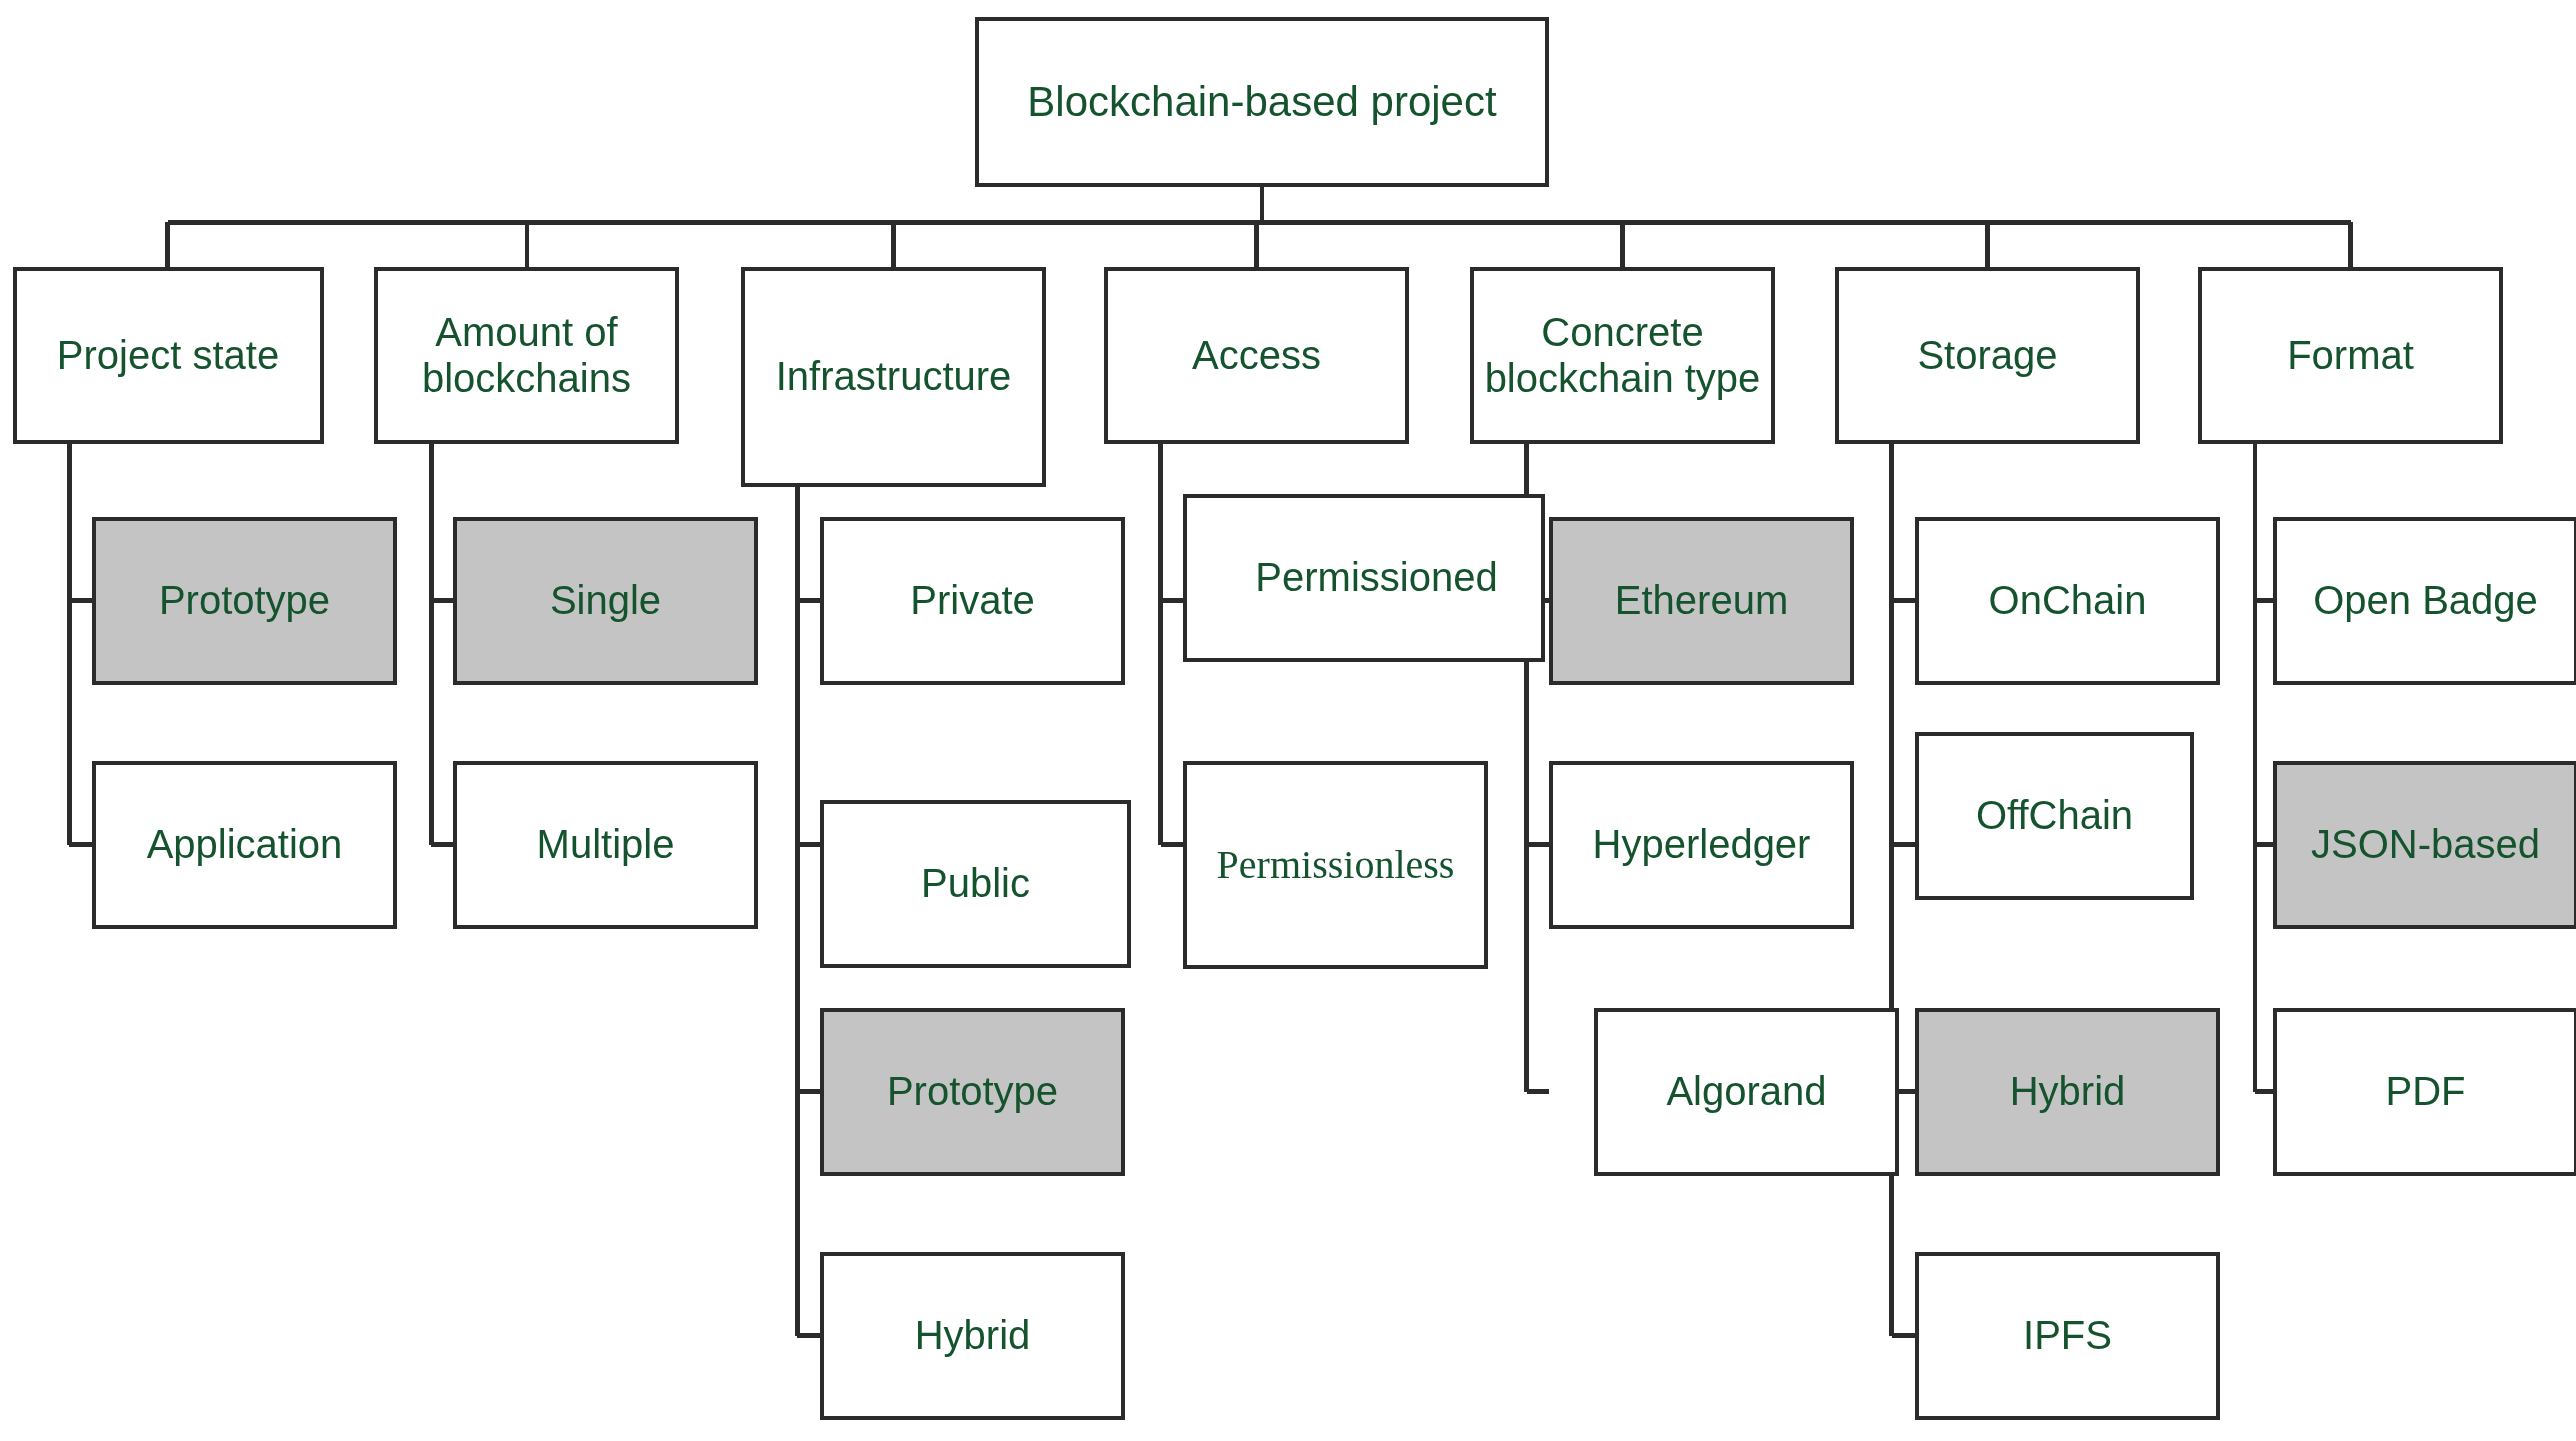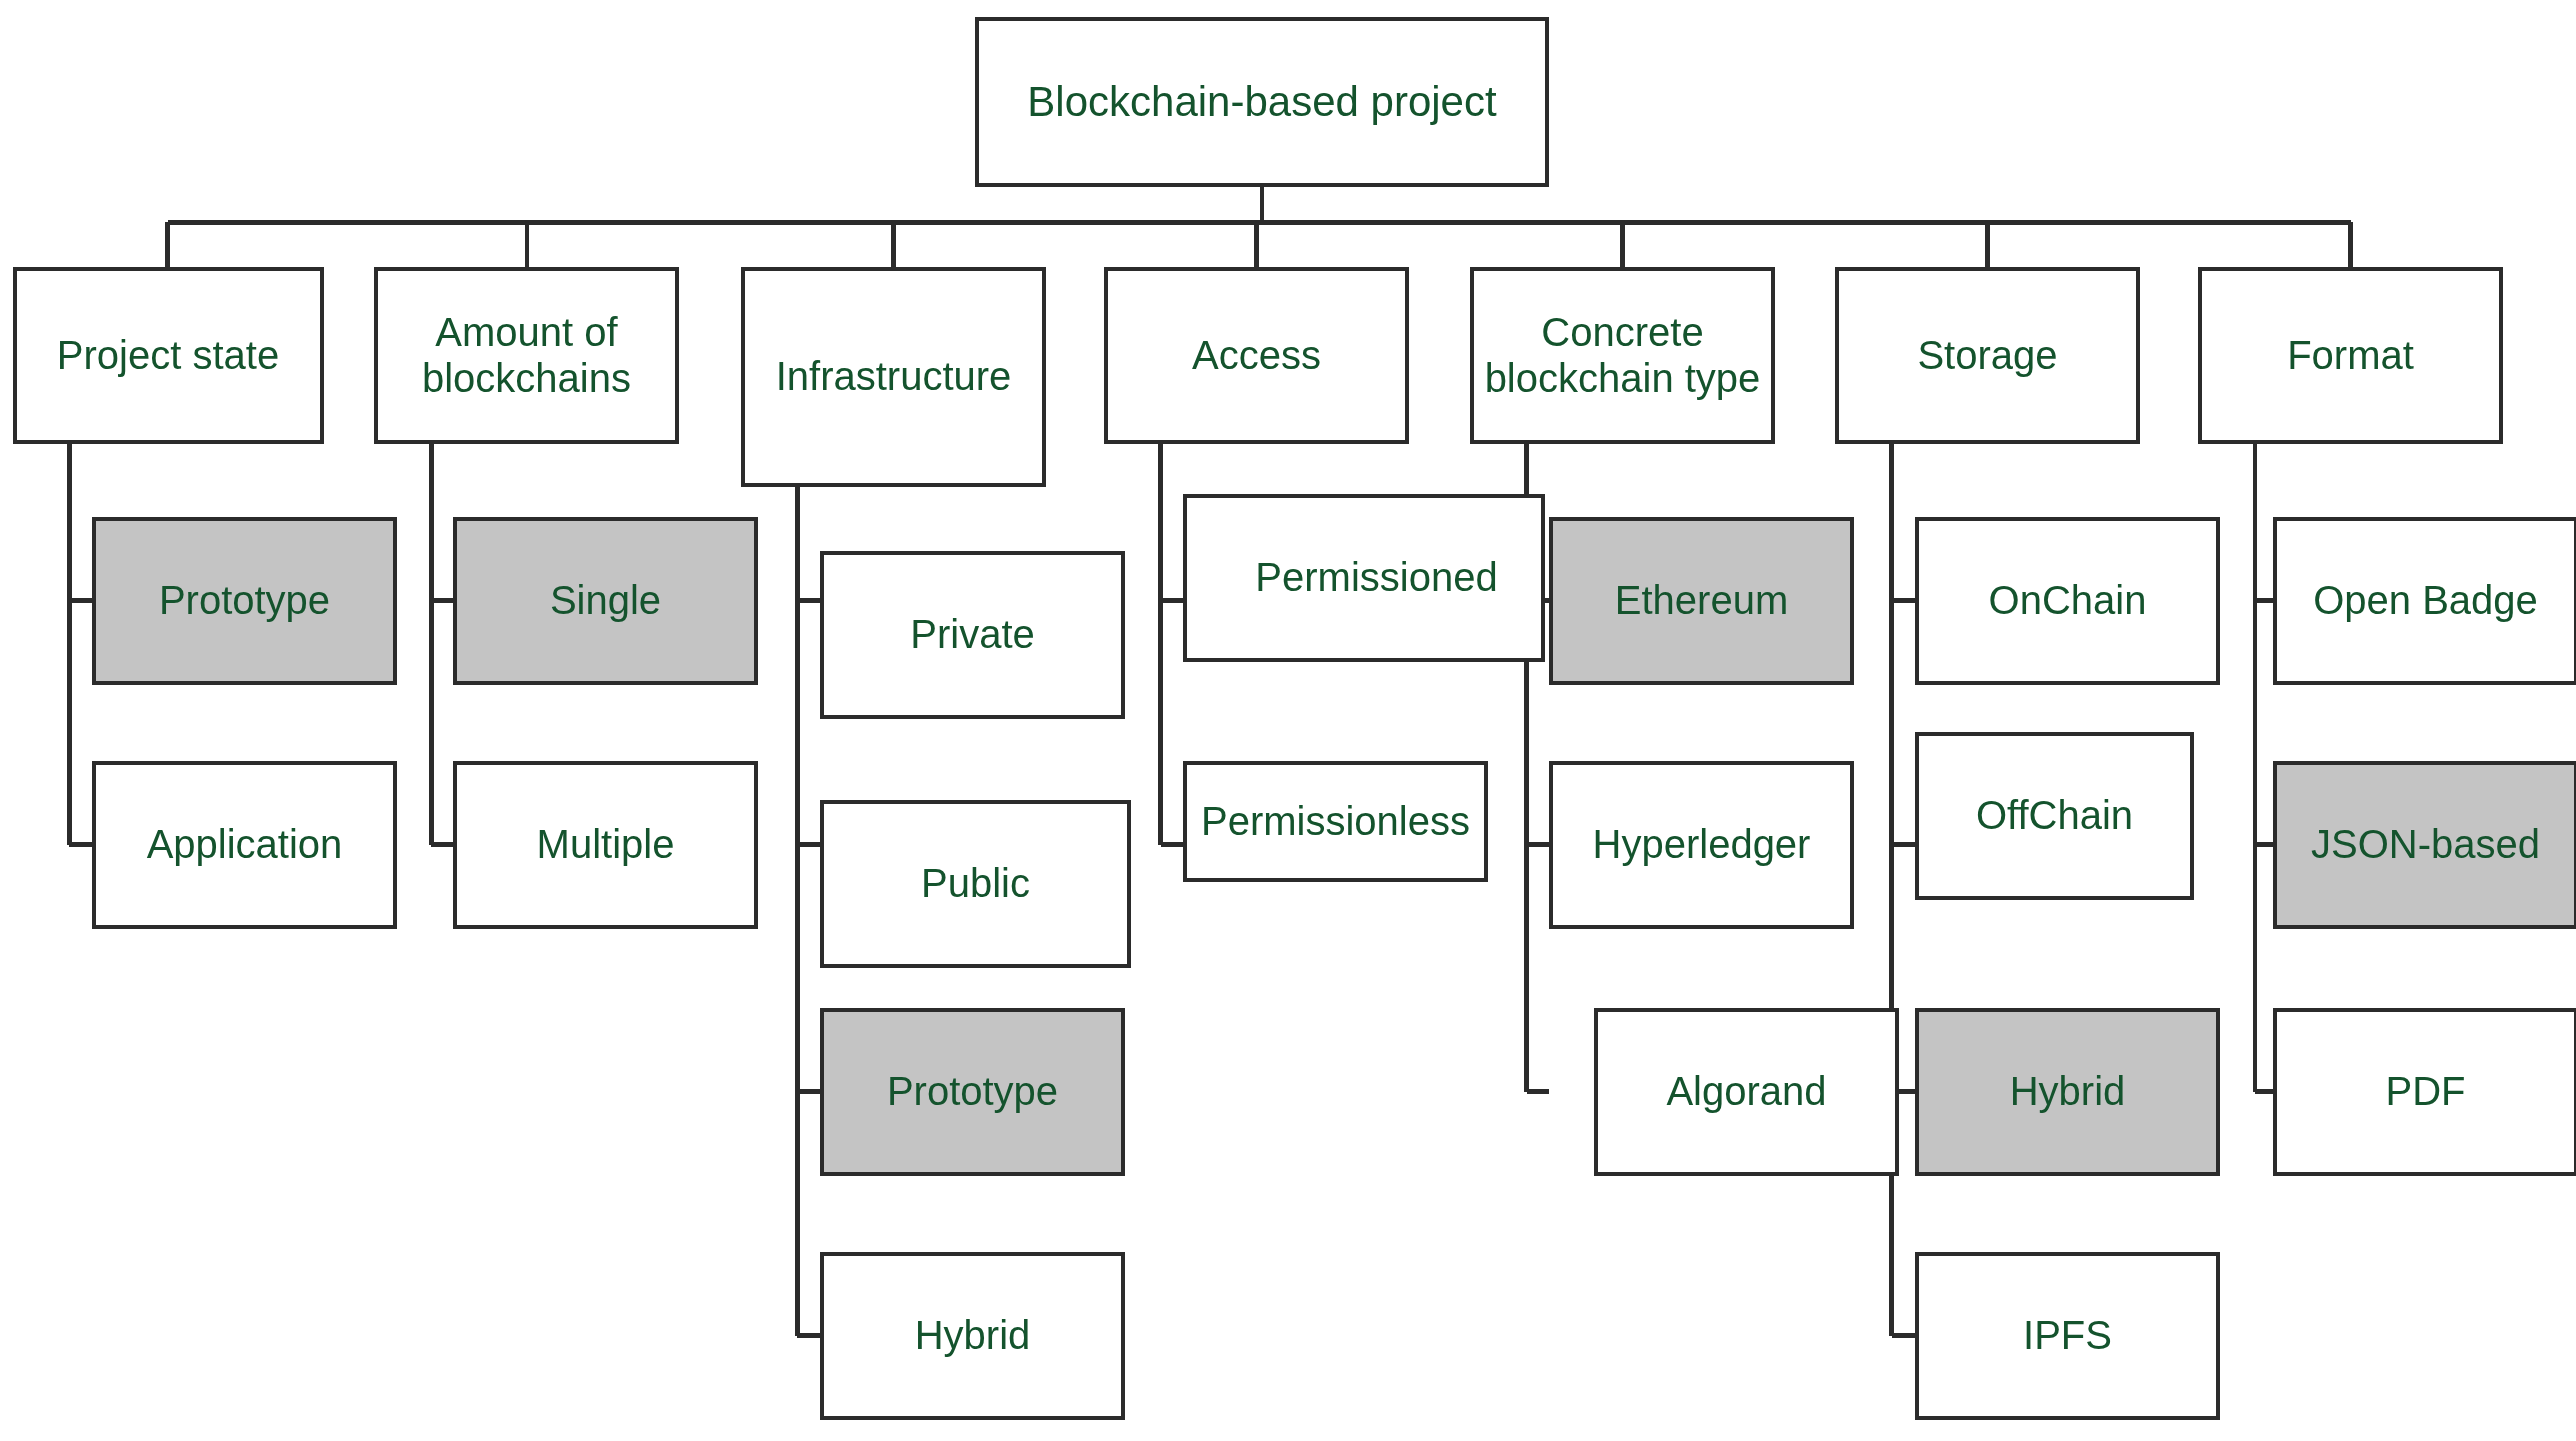--- a/index.html
+++ b/index.html
@@ -76,27 +76,27 @@
   <div id="nodes">
       <div class="node root" style="left: 975px; top: 17.3px; width: 574px; height: 170px;"><span>Blockchain-based project</span></div>
       <div class="node cat" style="left: 12.5px; top: 267px; width: 311px; height: 177px;"><span>Project state</span></div>
       <div class="node leaf gray" style="left: 92px; top: 517px; width: 305px; height: 168px;"><span>Prototype</span></div>
       <div class="node leaf" style="left: 92px; top: 761px; width: 305px; height: 168px;"><span>Application</span></div>
       <div class="node cat" style="left: 374px; top: 267px; width: 305px; height: 177px;"><span>Amount of
 blockchains</span></div>
       <div class="node leaf gray" style="left: 453px; top: 517px; width: 305px; height: 168px;"><span>Single</span></div>
       <div class="node leaf" style="left: 453px; top: 761px; width: 305px; height: 168px;"><span>Multiple</span></div>
       <div class="node cat" style="left: 741px; top: 267px; width: 305px; height: 220px;"><span>Infrastructure</span></div>
-      <div class="node leaf" style="left: 820px; top: 517px; width: 305px; height: 168px; margin-top: 34px;"><span>Private</span></div>
+      <div class="node leaf" style="left: 820px; top: 517px; width: 305px; height: 168px;"><span>Private</span></div>
       <div class="node leaf" style="left: 820px; top: 761px; width: 311px; height: 168px; margin-top: 39px;"><span>Public</span></div>
       <div class="node leaf gray" style="left: 820px; top: 1008px; width: 305px; height: 168px;"><span>Prototype</span></div>
       <div class="node leaf" style="left: 820px; top: 1252px; width: 305px; height: 168px;"><span>Hybrid</span></div>
       <div class="node cat" style="left: 1104px; top: 267px; width: 305px; height: 177px;"><span>Access</span></div>
       <div class="node leaf" style="left: 1183px; top: 494px; width: 362px; height: 168px; padding-left: 25px;"><span>Permissioned</span></div>
-      <div class="node leaf" style="left: 1183px; top: 761px; width: 305px; height: 121px;"><span>Permissionless</span></div>
+      <div class="node leaf" style="left: 1183px; top: 761px; width: 305px; height: 208px; font-family: Liberation Serif, serif;"><span>Permissionless</span></div>
       <div class="node cat" style="left: 1470px; top: 267px; width: 305px; height: 177px;"><span>Concrete
 blockchain type</span></div>
       <div class="node leaf gray" style="left: 1549px; top: 517px; width: 305px; height: 168px;"><span>Ethereum</span></div>
       <div class="node leaf" style="left: 1549px; top: 761px; width: 305px; height: 168px;"><span>Hyperledger</span></div>
       <div class="node leaf" style="left: 1549px; top: 1008px; width: 305px; height: 168px; margin-left: 45px;"><span>Algorand</span></div>
       <div class="node cat" style="left: 1835px; top: 267px; width: 305px; height: 177px;"><span>Storage</span></div>
       <div class="node leaf" style="left: 1915px; top: 517px; width: 305px; height: 168px;"><span>OnChain</span></div>
       <div class="node leaf" style="left: 1915px; top: 732px; width: 279px; height: 168px;"><span>OffChain</span></div>
       <div class="node leaf gray" style="left: 1915px; top: 1008px; width: 305px; height: 168px;"><span>Hybrid</span></div>
       <div class="node leaf" style="left: 1915px; top: 1252px; width: 305px; height: 168px;"><span>IPFS</span></div>

